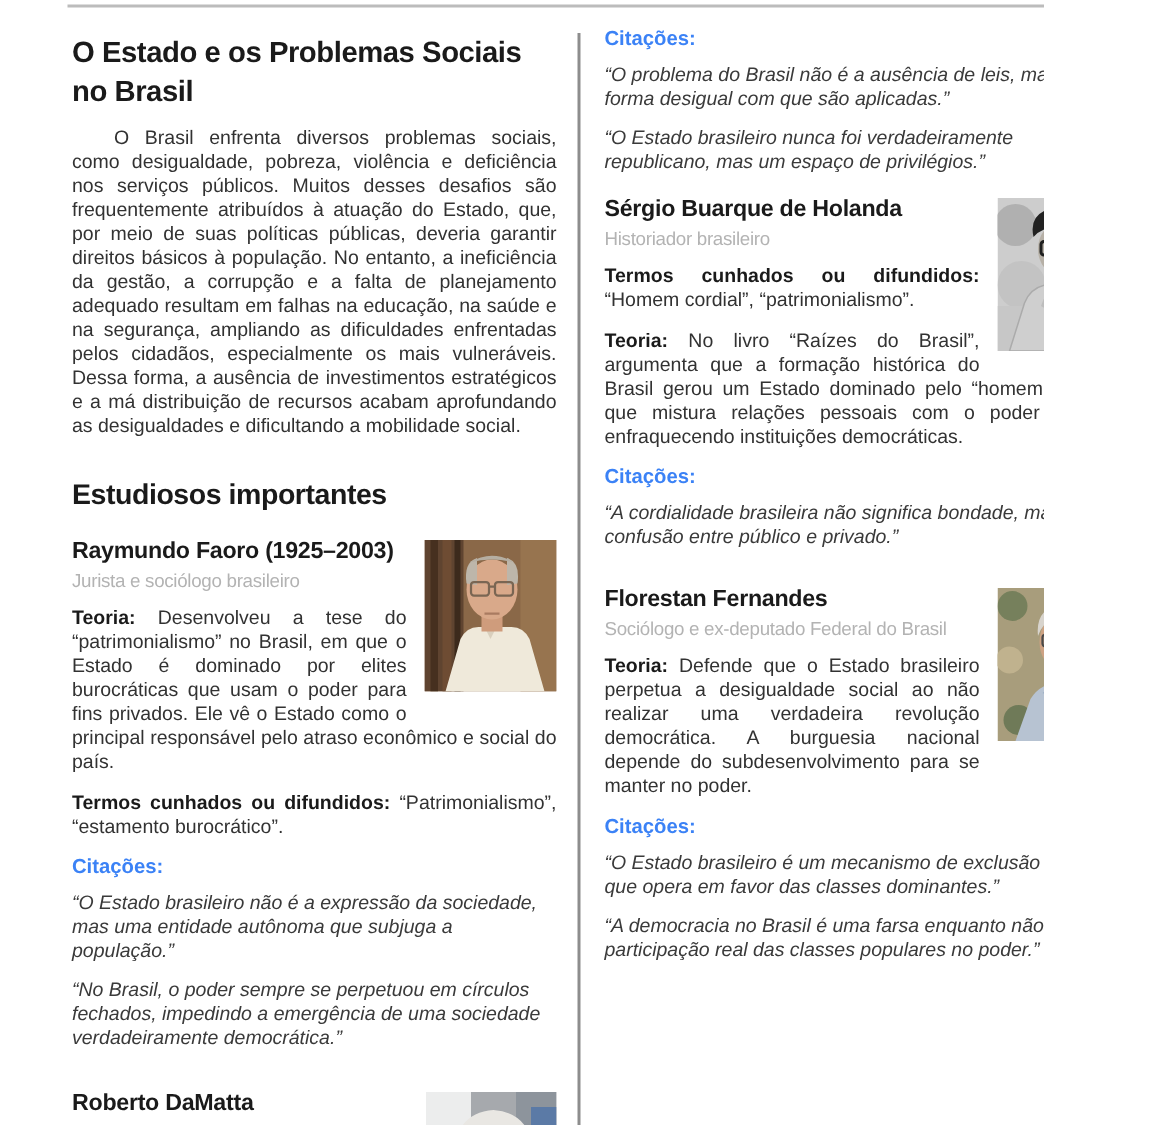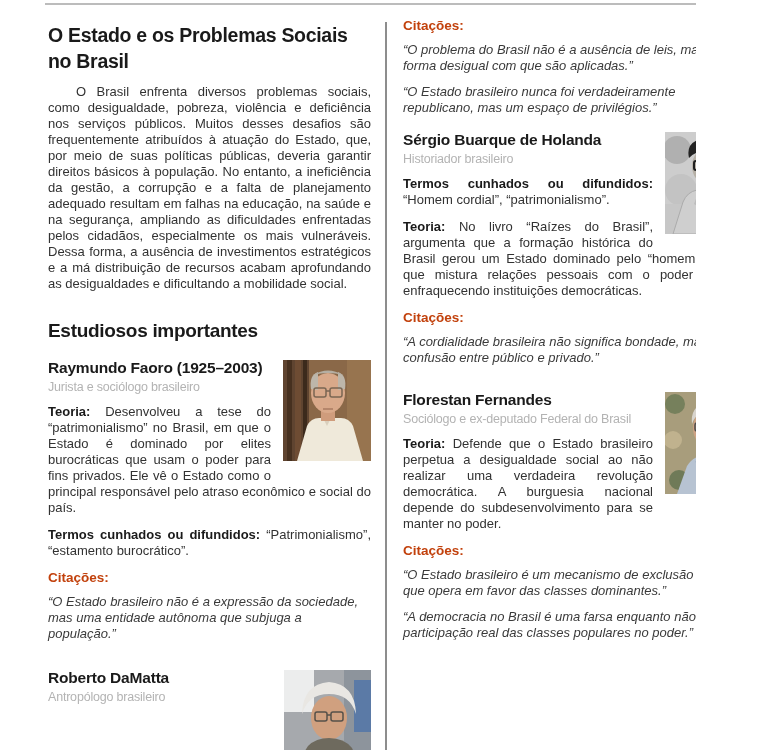--- a/index.html
+++ b/index.html
@@ -14,21 +14,21 @@
   .col-right{left:403px;width:345px;}
 
   h1{font-size:19.5px;line-height:26px;color:#1a1a1a;margin:22px 0 10px;letter-spacing:-0.3px;font-weight:bold;}
   h2{font-size:19px;line-height:22px;color:#1a1a1a;margin:28px 0 16px;letter-spacing:-0.3px;font-weight:bold;}
   h3{font-size:15.5px;line-height:19px;color:#1a1a1a;margin:0 0 3px;letter-spacing:-0.2px;font-weight:bold;}
   .role{font-size:12.5px;line-height:15px;color:#b3b3b3;margin:0 0 9px;letter-spacing:-0.2px;}
 
   p.body{font-size:13px;line-height:16px;text-align:justify;margin:0 0 11px;hyphens:auto;-webkit-hyphens:auto;}
   p.intro{text-indent:28px;}
   .lbl{font-weight:bold;color:#1a1a1a;}
-  p.cit-label{font-size:13.5px;line-height:16px;font-weight:bold;color:#c2410c;margin:0 0 8px;}
+  p.cit-label{font-size:13.5px;line-height:16px;font-weight:bold;color:#3b82f6;margin:0 0 8px;}
   p.quote{font-size:13px;line-height:16px;font-style:italic;color:#3a3a3a;margin:4px 0 10px;text-align:left;}
 
   section{margin:0 0 16px;}
   section.overflow-cit{margin-top:18px;margin-bottom:14px;}
   .col-right section.scholar{margin-bottom:14px;}
   .clearfix::after{content:"";display:block;clear:both;}
 
   .portrait{float:right;margin:2px 0 8px 12px;display:block;}
   .portrait-l{width:88px;height:101px;}
   .portrait-r{width:83px;height:102px;}
@@ -67,20 +67,21 @@
           <line x1="43" y1="31" x2="47" y2="31"></line>
         </g>
         <line x1="40" y1="49" x2="50" y2="49" stroke="#a97b60" stroke-width="1.5"></line>
       </svg>
       <h3>Raymundo Faoro (1925–2003)</h3>
       <p class="role">Jurista e sociólogo brasileiro</p>
       <p class="body"><b class="lbl">Teoria:</b> <span>Desenvolveu a tese do “patrimonialismo” no Brasil, em que o Estado é dominado por elites burocráticas que usam o poder para fins privados. Ele vê o Estado como o principal responsável pelo atraso econômico e social do país.</span></p>
       <p class="body"><b class="lbl">Termos cunhados ou difundidos:</b> <span>“Patrimonialismo”, “estamento burocrático”.</span></p>
       <p class="cit-label">Citações:</p>
       <p class="quote">“O Estado brasileiro não é a expressão da sociedade, mas uma entidade autônoma que subjuga a população.”</p>
+      <p class="quote">“No Brasil, o poder sempre se perpetuou em círculos fechados, impedindo a emergência de uma sociedade verdadeiramente democrática.”</p>
     </section>
 
     <section class="scholar clearfix">
       <svg class="portrait portrait-cut" viewBox="0 0 87 92" role="img">
         <rect width="87" height="92" fill="#a6a9ad"></rect>
         <rect width="30" height="42" fill="#eceded"></rect>
         <rect x="60" width="27" height="92" fill="#8d949c"></rect>
         <rect x="70" y="10" width="17" height="52" fill="#5b7aa6"></rect>
         <ellipse cx="45" cy="48" rx="18" ry="22" fill="#d0a07f"></ellipse>
         <path d="M18 44 Q19 14 45 12 Q71 14 72 44 Q66 24 45 24 Q24 24 18 44 Z" fill="#e9e7e3"></path>

